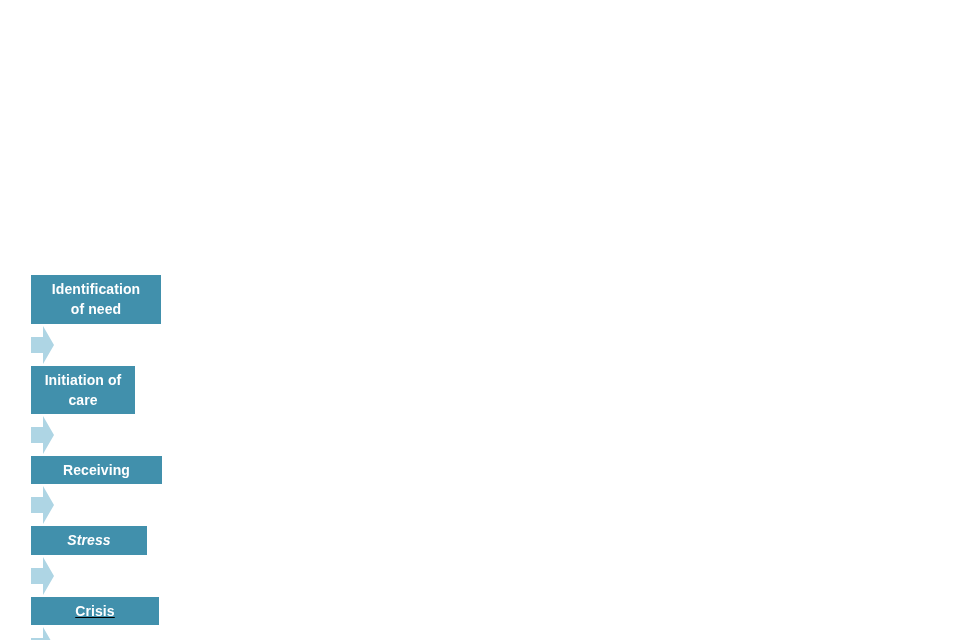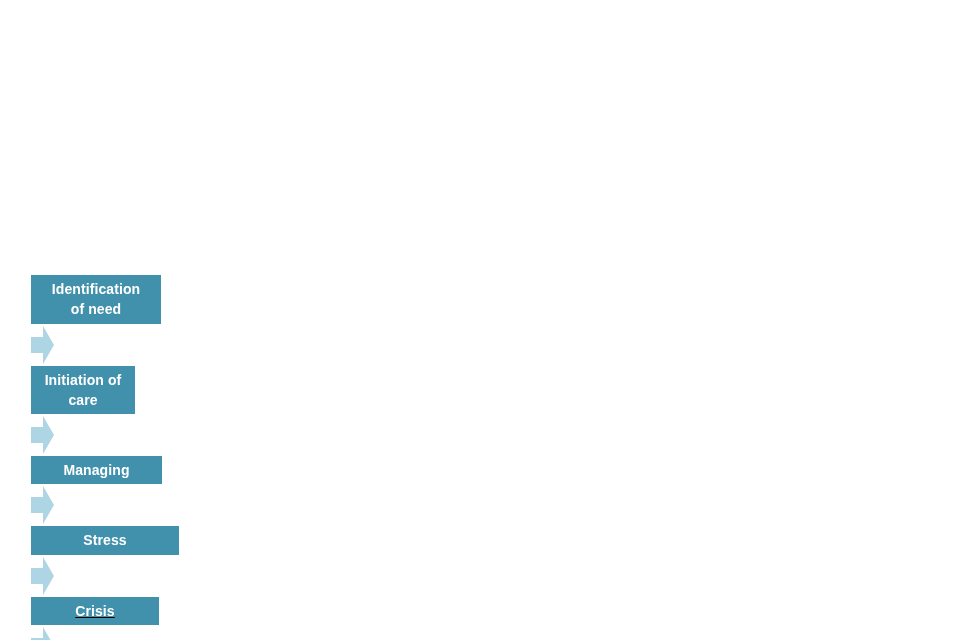--- a/index.html
+++ b/index.html
@@ -45,21 +45,21 @@
     background: #4190ac;
     height: 90px;
     box-sizing: border-box;
     padding: 4px 6px;
   }
 
   
   .step-w1 { width: 130px; }
   .step-w2 { width: 104px; }
   .step-w3 { width: 131px; }
-  .step-w4 { width: 148px; }
+  .step-w4 { width: 116px; font-style: italic; }
   .step-w5 { width: 128px; text-decoration: underline; }
   .step-w6 { width: 132px; }
 
   .flow-step-label {
     color: #ffffff;
     font-family: "Liberation Sans", sans-serif;
     font-size: 14px;
     font-weight: bold;
     line-height: 1.45;
     text-align: center;
@@ -108,21 +108,21 @@
 
     <div class="flow-connector">
       <span>
         <svg width="23" height="42" viewBox="0 0 23 42" aria-hidden="true">
           <polygon points="0,13 12,13 12,2 23,21 12,40 12,29 0,29" fill="#aed5e4"></polygon>
         </svg>
       </span>
     </div>
 
     <div class="flow-step step-w3">
-      <span class="flow-step-label">Managing</span>
+      <span class="flow-step-label">Receiving</span>
     </div>
 
     <div class="flow-connector">
       <span>
         <svg width="23" height="42" viewBox="0 0 23 42" aria-hidden="true">
           <polygon points="0,13 12,13 12,2 23,21 12,40 12,29 0,29" fill="#aed5e4"></polygon>
         </svg>
       </span>
     </div>
 

